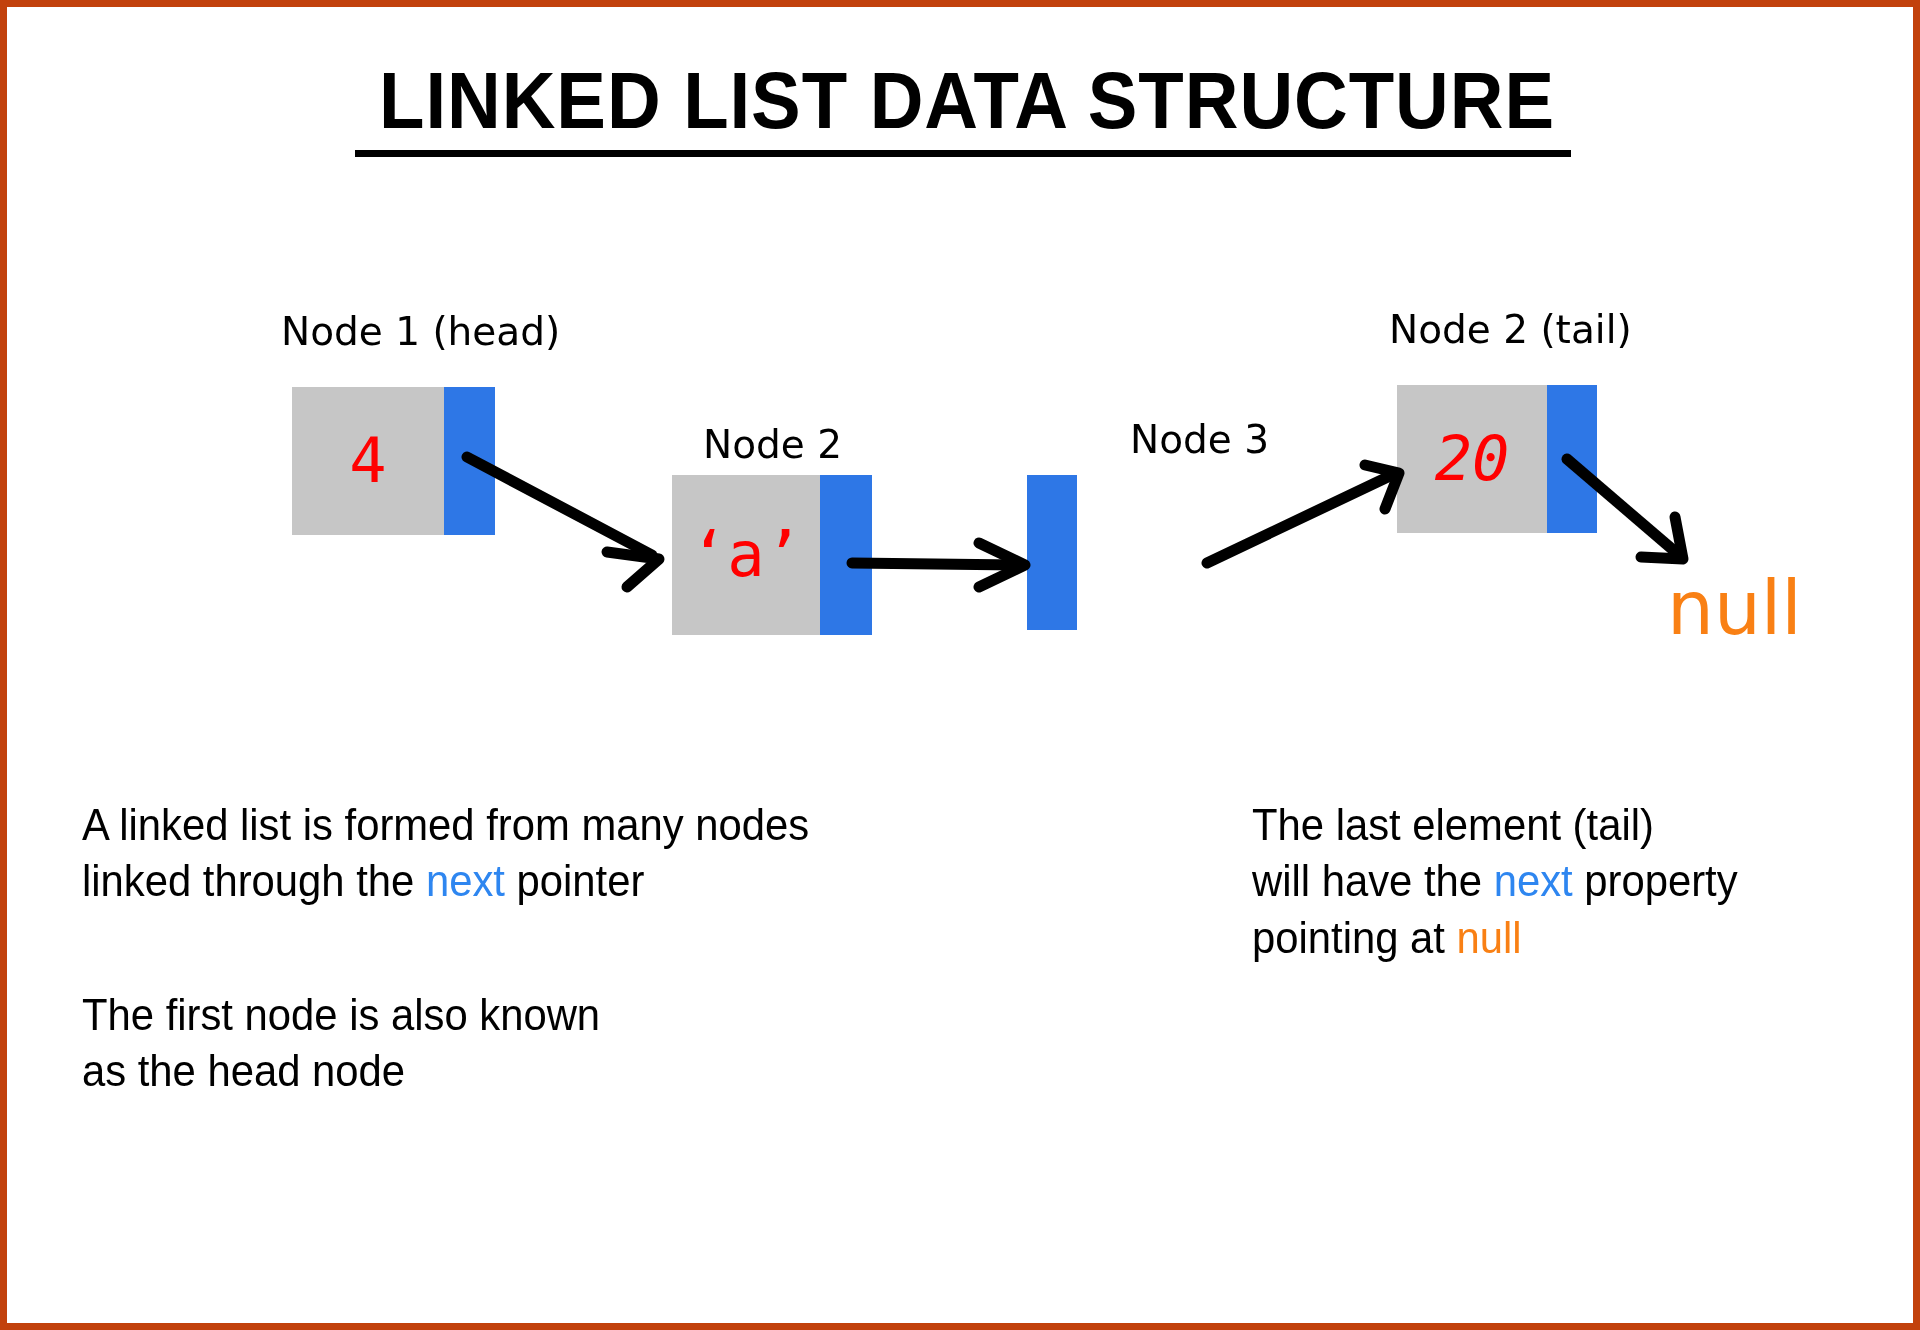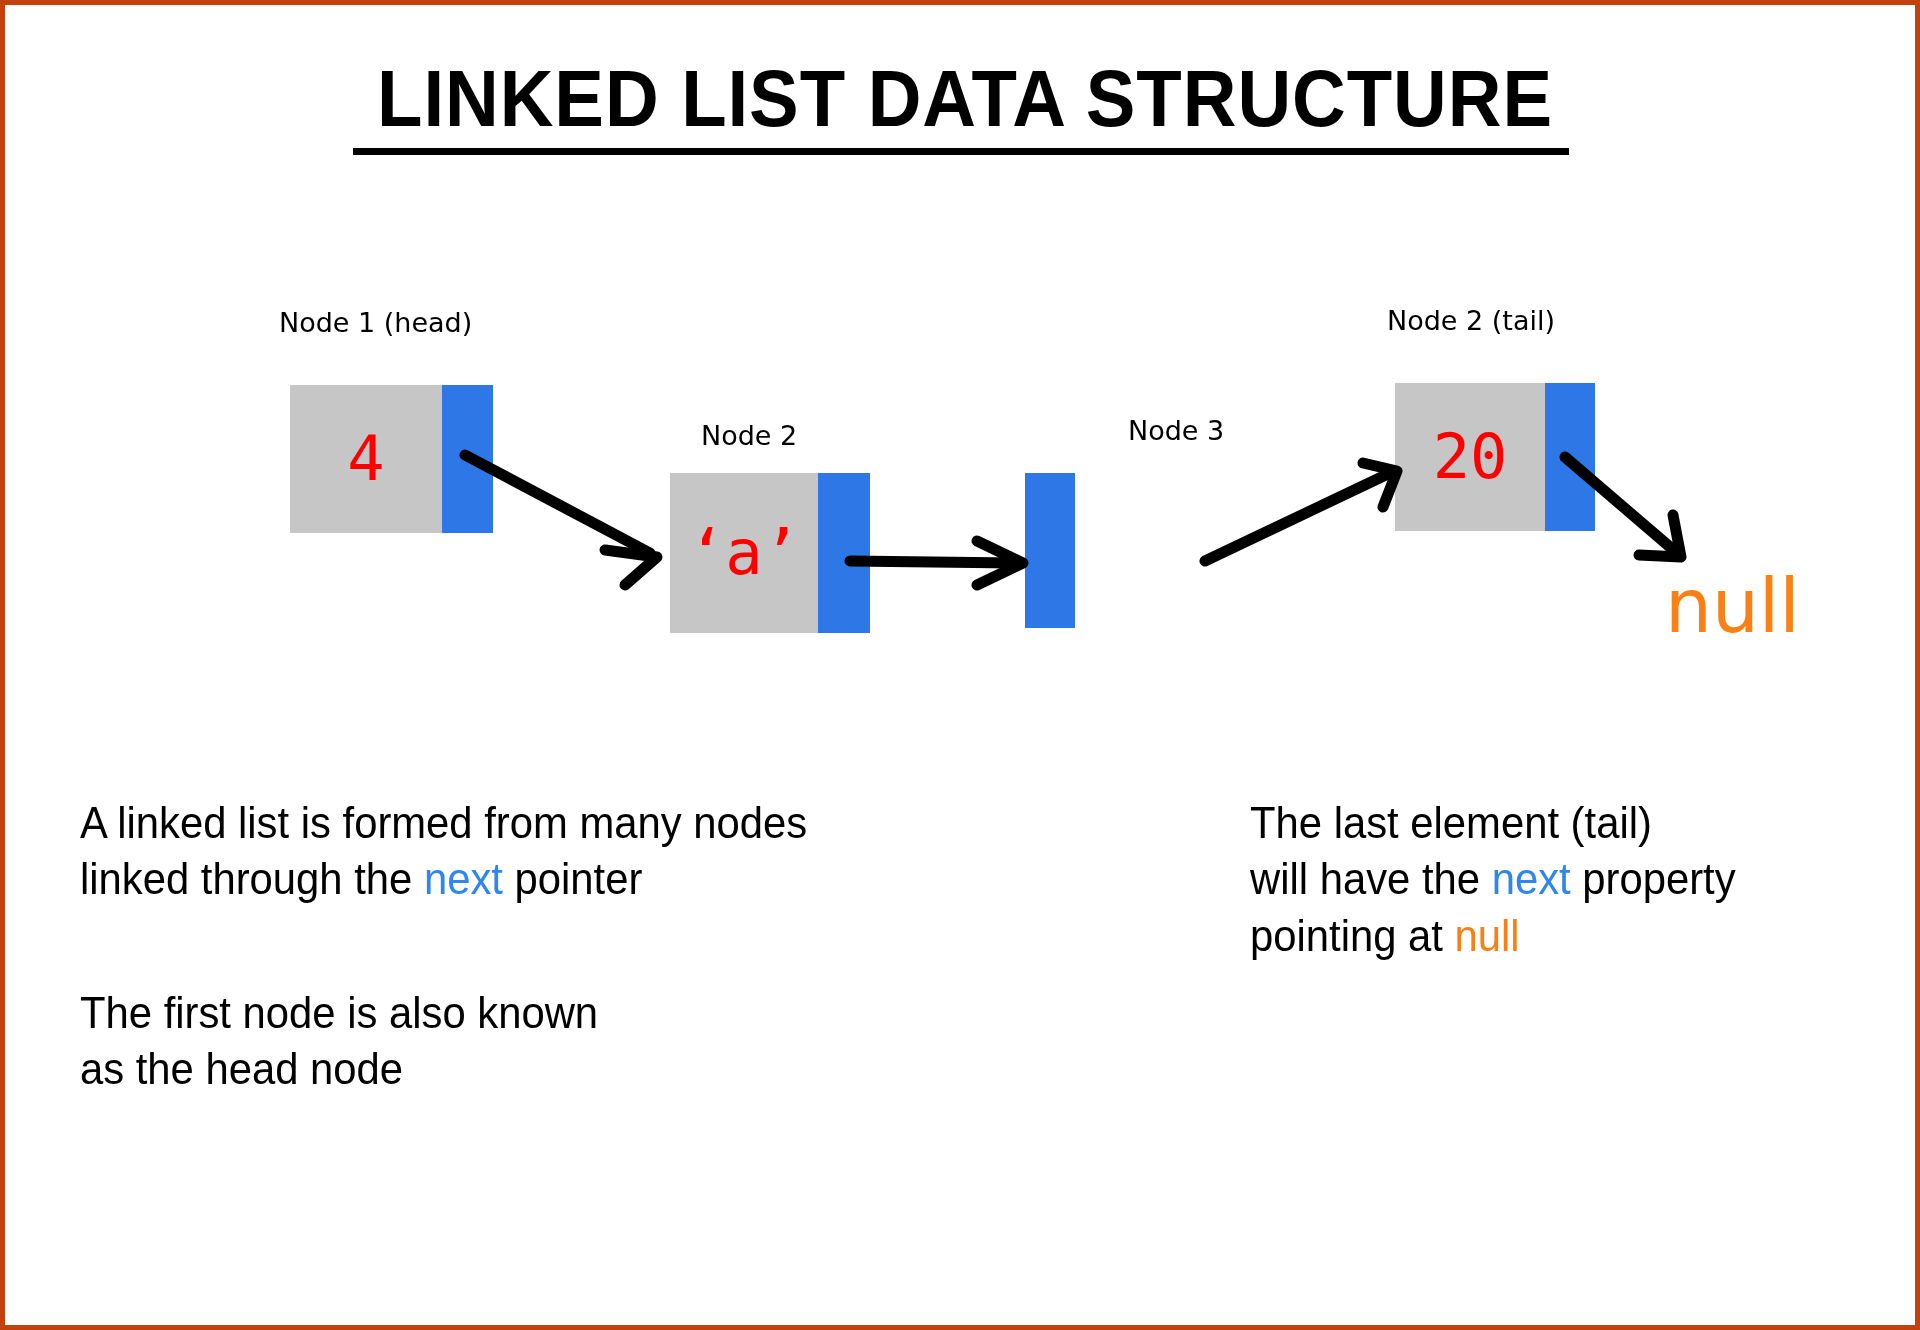--- a/index.html
+++ b/index.html
@@ -12,21 +12,21 @@
     height: 1330px;
     font-family: "DejaVu Sans", sans-serif;
     overflow: hidden;
   }
   #slide {
     position: relative;
     width: 1920px;
     height: 1330px;
     background: #ffffff;
     box-sizing: border-box;
-    border: 5px solid #c2410c;
+    border: 7px solid #c2410c;
   }
   
   .title {
     position: absolute;
     left: 0;
     top: 48px;
     width: 1920px;
     text-align: center;
     font-family: "Liberation Sans", sans-serif;
     font-size: 80px;
@@ -40,21 +40,21 @@
     left: 348px;
     top: 143px;
     width: 1216px;
     height: 7px;
     background: #000000;
   }
   
   .node-label {
     position: absolute;
     font-family: "DejaVu Sans", sans-serif;
-    font-size: 27px;
+    font-size: 39px;
     font-weight: 400;
     color: #000000;
     white-space: nowrap;
   }
   
   .node {
     position: absolute;
     display: flex;
     flex-direction: row;
     align-items: stretch;
@@ -131,21 +131,21 @@
     <div class="node-next" style="width:52px;"></div>
   </div>
 
   <div class="node-label" style="left:1123px; top:410px;">Node 3</div>
   <div class="node" style="left:1020px; top:468px; width:200px; height:155px;">
     <div class="node-next" style="width:50px;"></div>
   </div>
 
   <div class="node-label" style="left:1382px; top:300px;">Node 2 (tail)</div>
   <div class="node" style="left:1390px; top:378px; width:200px; height:148px;">
-    <div class="node-data" style="width:150px;">
+    <div class="node-data" style="width:150px;font-style:italic;">
       <span class="node-value">20</span>
     </div>
     <div class="node-next" style="width:50px;"></div>
   </div>
 
   <svg class="arrow-layer" viewBox="0 0 1920 1330">
 
     <g>
       <line x1="460" y1="450" x2="645" y2="548" stroke="#000000" stroke-width="11" stroke-linecap="round"></line>
       <polyline points="600,545 652,552 620,580" fill="none" stroke="#000000" stroke-width="11" stroke-linecap="round" stroke-linejoin="round"></polyline>

